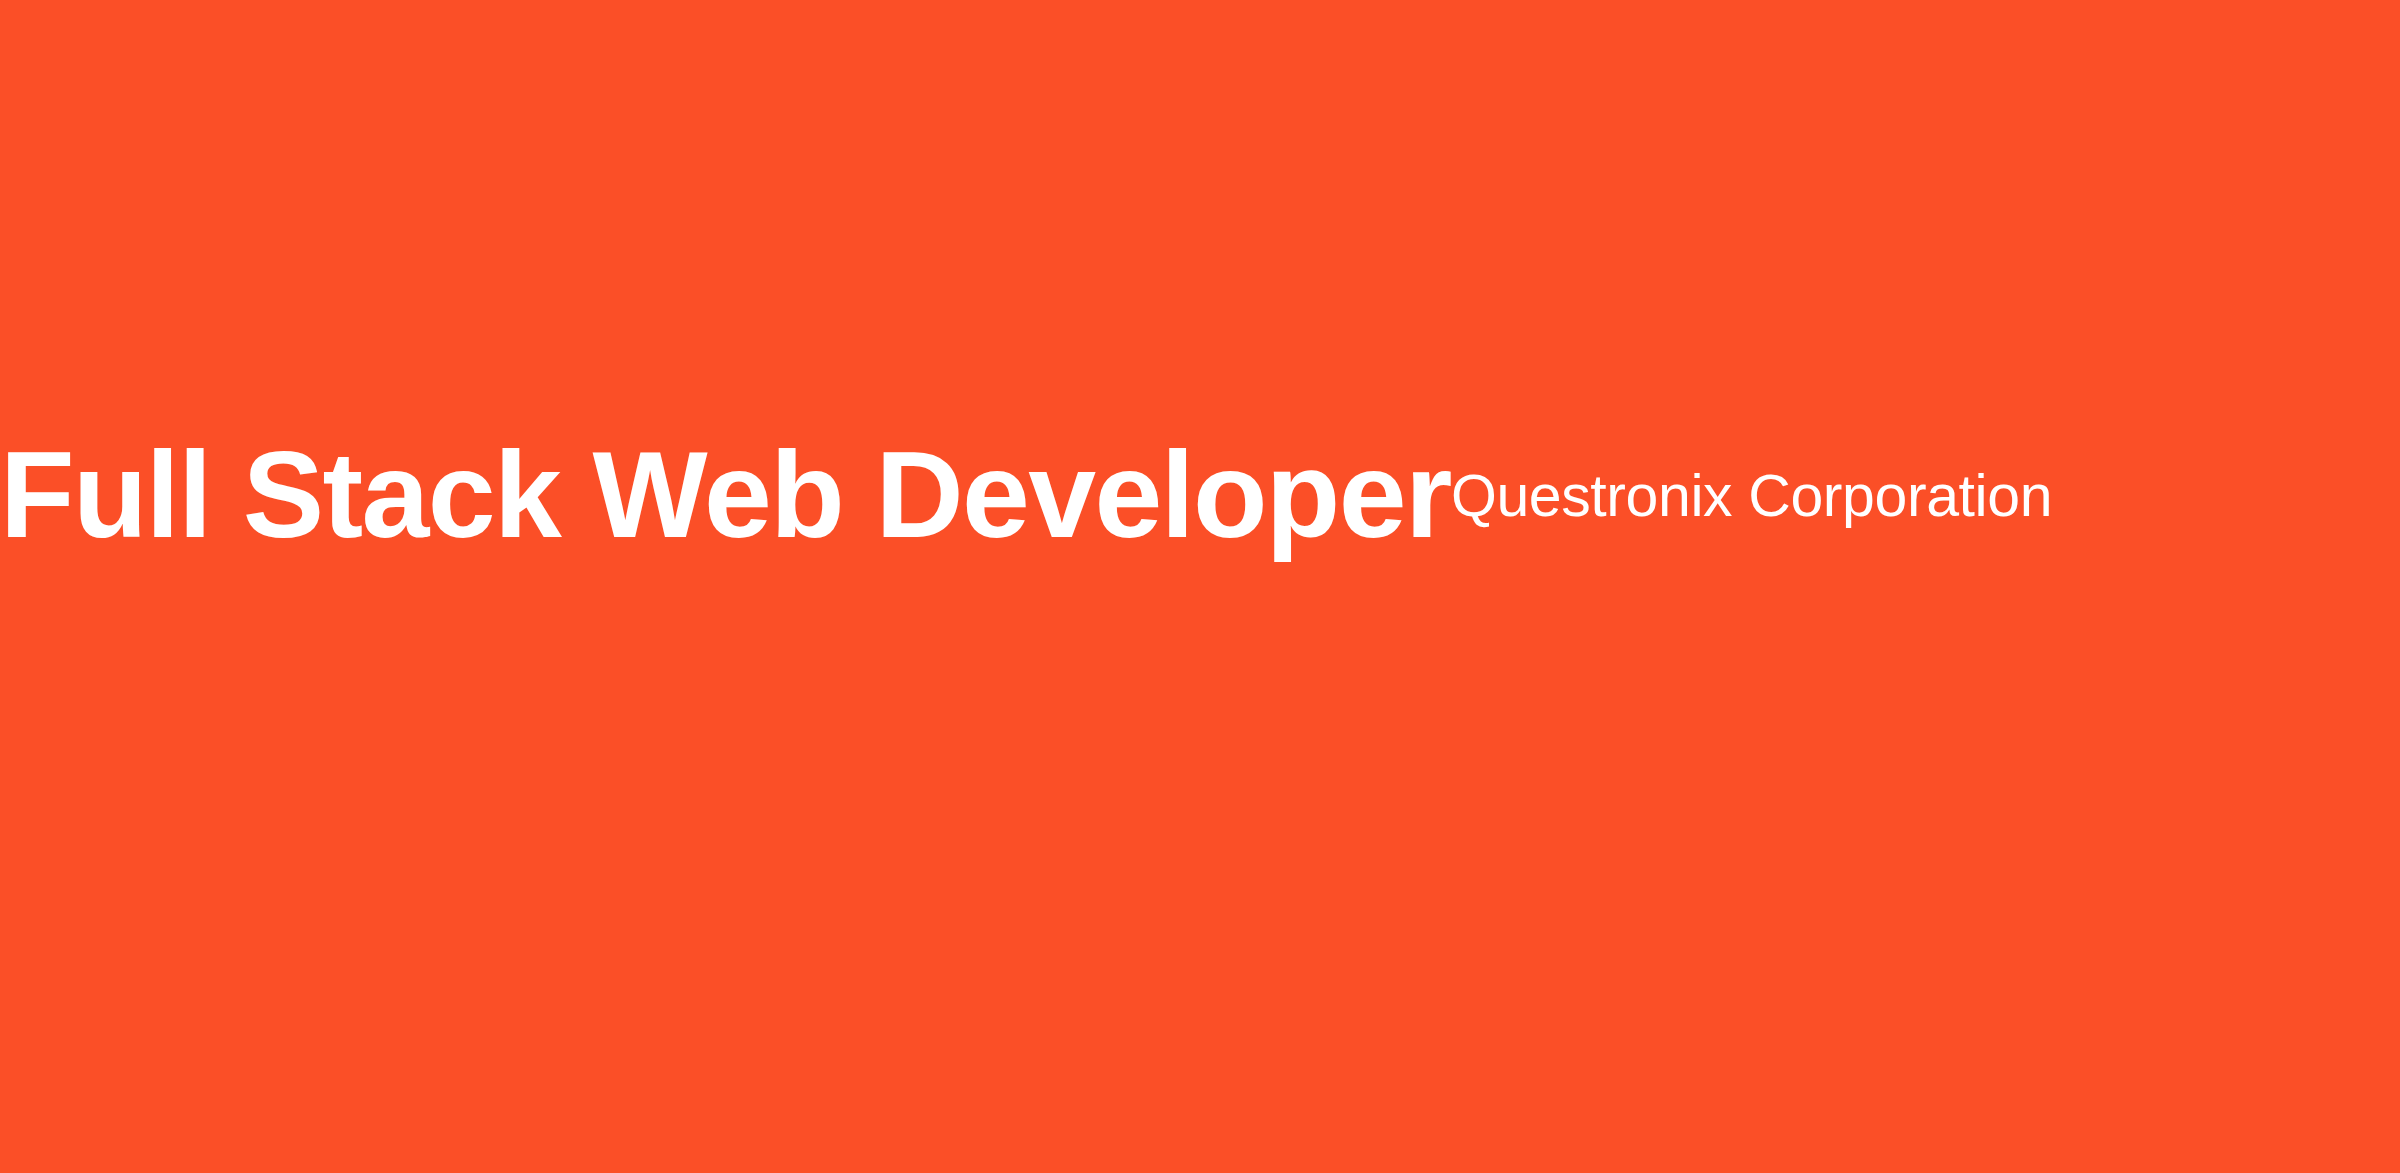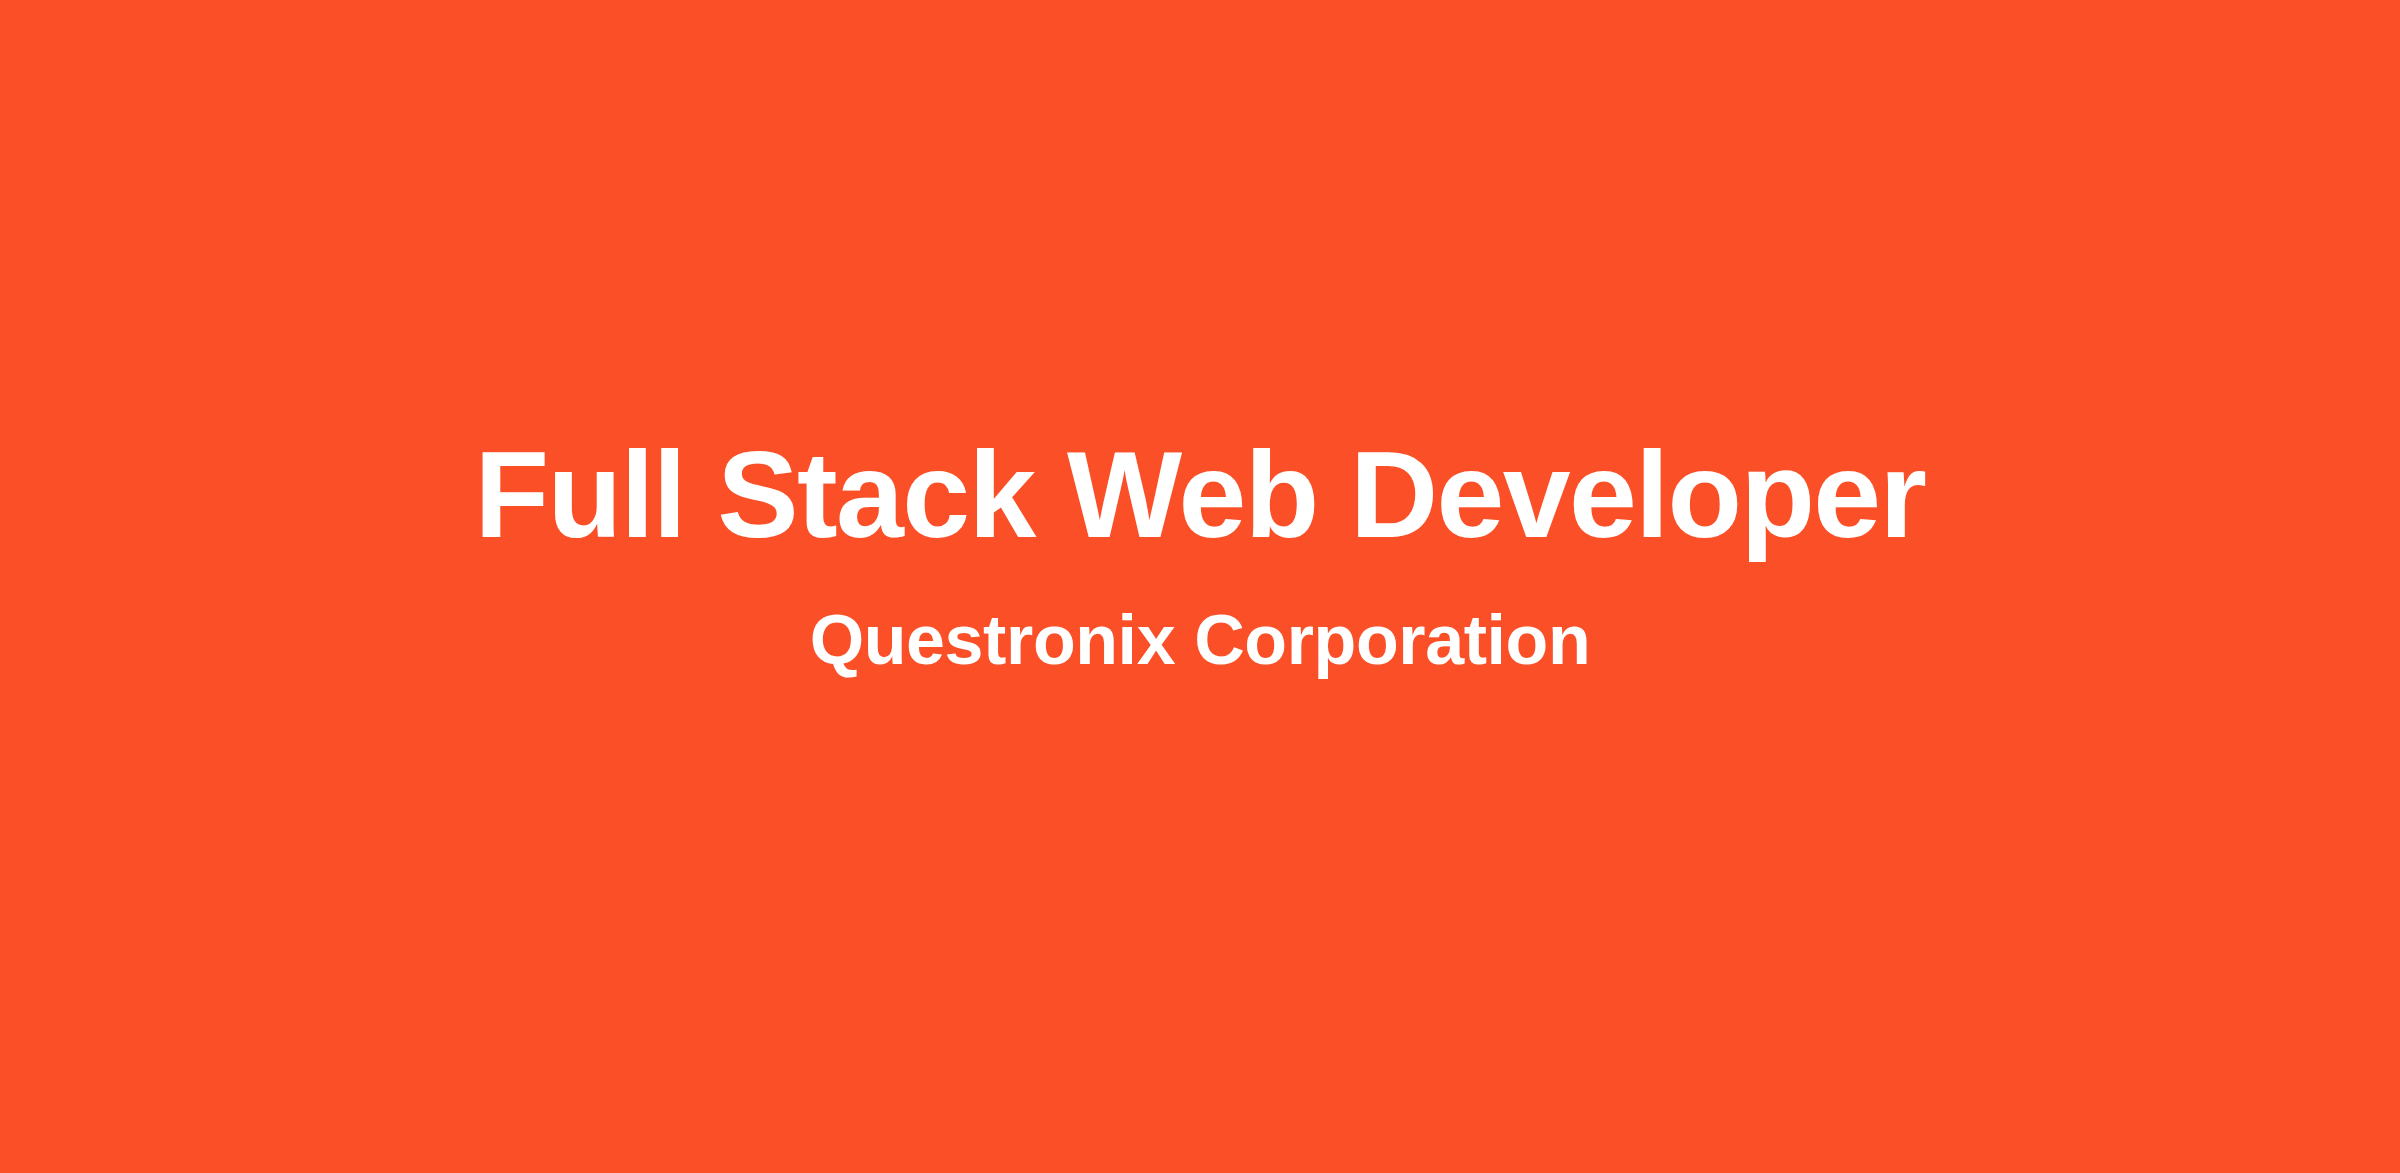--- a/index.html
+++ b/index.html
@@ -27,49 +27,48 @@
     overflow: hidden;
   }
 
   
   .hero-content {
     position: absolute;
     left: 0;
     right: 0;
     top: 422px;
     display: flex;
-    flex-direction: column;
+    flex-direction: row;
     align-items: center;
     justify-content: flex-start;
     text-align: center;
-    gap: 20px;
   }
 
   .job-title {
     display: block;
     margin: 0;
     padding: 0;
     color: #ffffff;
     font-family: "Liberation Sans", sans-serif;
     font-size: 122px;
     font-weight: 700;
     line-height: 146px;
     letter-spacing: -1.6px;
     white-space: nowrap;
   }
 
   .company-name {
     display: block;
-    margin: 8px;
+    margin: 0;
     padding: 0;
     margin-top: 2px;
     color: #ffffff;
     font-family: "Liberation Sans", sans-serif;
-    font-size: 70px;
-    font-weight: 700;
+    font-size: 59px;
+    font-weight: 400;
     line-height: 100px;
     letter-spacing: -0.4px;
     white-space: nowrap;
   }
 </style>
 </head>
 <body>
 
 <div class="hero-banner">
 

